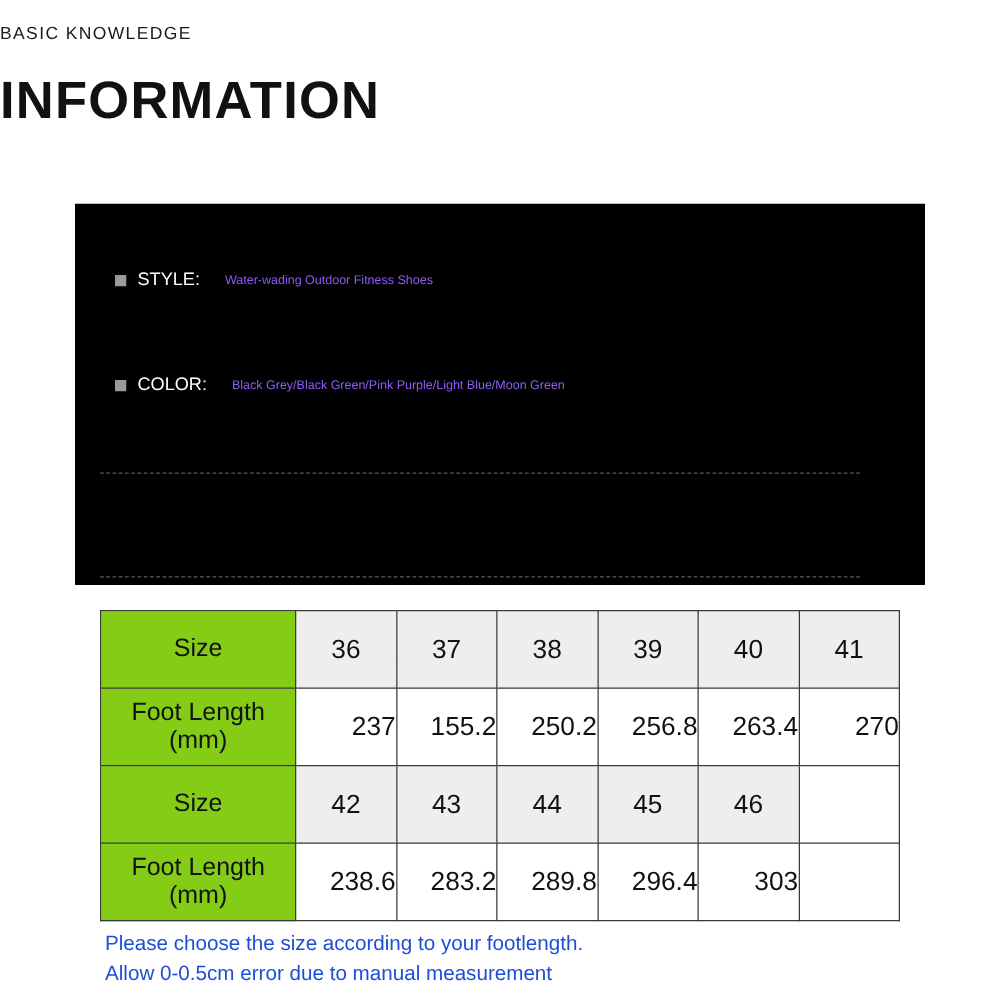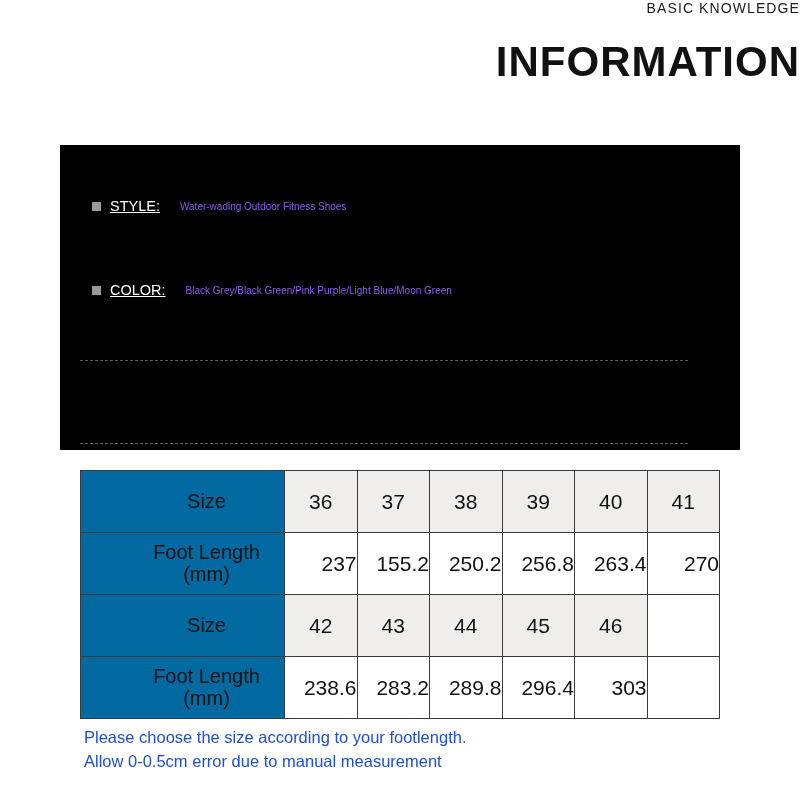--- a/index.html
+++ b/index.html
@@ -17,28 +17,29 @@
   }
 
   .page {
     width: 800px;
     height: 800px;
     position: relative;
   }
 
   
   .eyebrow {
-    text-align: right;
+    text-align: left;
     font-size: 14px;
     letter-spacing: 1.1px;
     color: #1a1a1a;
+    margin-top: 18px;
     font-weight: 400;
   }
   .main-title {
-    text-align: right;
+    text-align: left;
     font-size: 42px;
     font-weight: bold;
     letter-spacing: 1px;
     color: #111;
     margin-top: 22px;
   }
 
   
   .info-panel {
     position: absolute;
@@ -64,21 +65,20 @@
     width: 9px;
     height: 9px;
     background: #9a9a9a;
     margin-right: 9px;
     flex: 0 0 auto;
   }
   .info-label {
     color: #ffffff;
     font-size: 14.5px;
     white-space: nowrap;
-    text-decoration: underline;
   }
   .info-value {
     color: #8b5cf6;
     font-size: 10px;
     white-space: nowrap;
     margin-left: 20px;
   }
   .info-underline {
     position: absolute;
     left: 20px;
@@ -111,24 +111,23 @@
   .size-table td {
     border: 1px solid #3a3a3a;
     text-align: center;
     vertical-align: middle;
     font-size: 21px;
     color: #111;
     height: 61px;
     padding: 0;
   }
   .size-table td.head {
-    background: #0369a1;
+    background: #84cc16;
     font-size: 20px;
     width: 155px;
-    padding-left: 48px;
   }
   .size-table td.shade {
     background: #efeeec;
   }
   .size-table td.white {
     background: #ffffff;
     text-align: right;
   }
   .head-two-line {
     line-height: 1.08;

